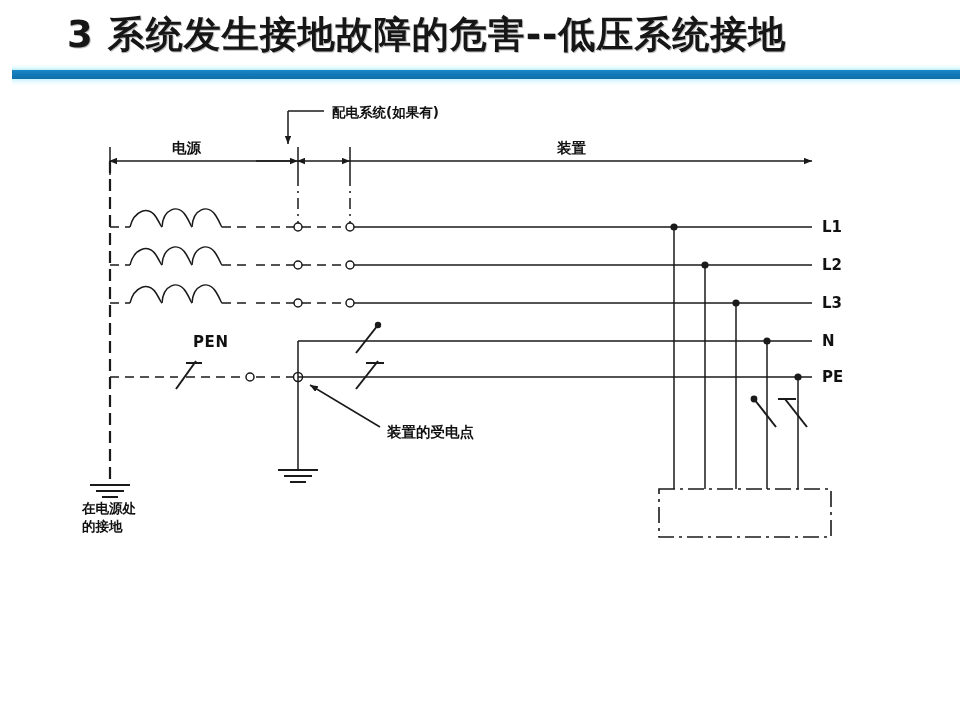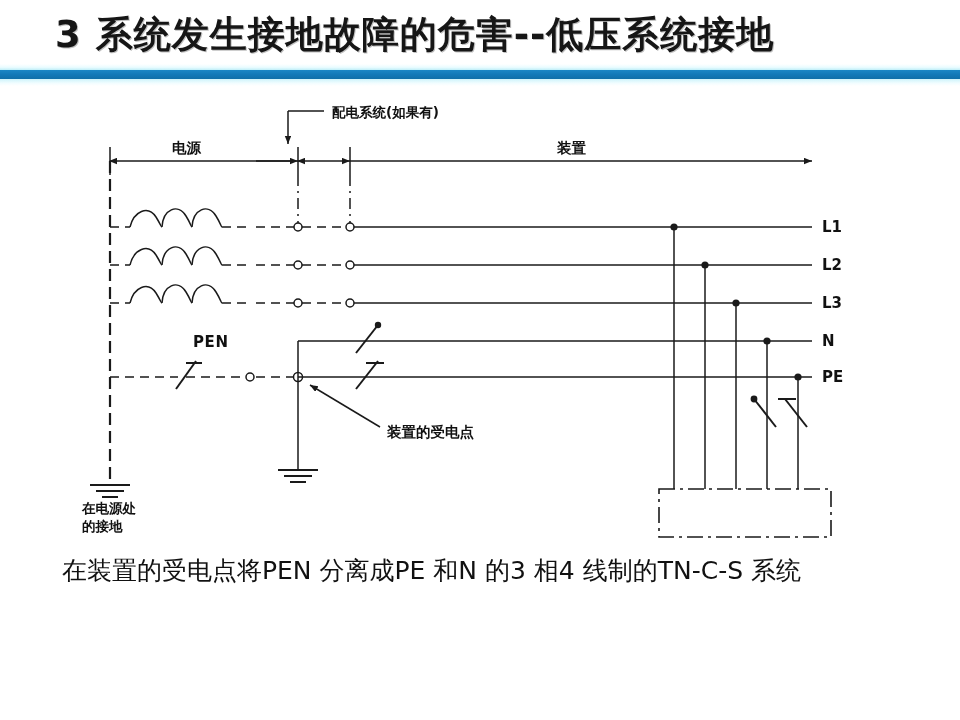--- a/index.html
+++ b/index.html
@@ -6,21 +6,21 @@
   body{
     width:960px;height:720px;
     background:#ffffff;
     font-family:"Liberation Sans","DejaVu Sans",sans-serif;
     overflow:hidden;
     position:relative;
   }
   .slide{position:absolute;inset:0;background:#fff;}
 
   
-  .header{position:absolute;left:0;top:0;width:792px;height:88px;}
+  .header{position:absolute;left:12px;top:0;width:792px;height:88px;}
   .title{
     position:absolute;left:55px;top:8px;width:880px;height:54px;
     font-size:37px;line-height:54px;font-weight:bold;color:#161616;
     white-space:nowrap;letter-spacing:1px;
     text-shadow:1px 1px 0 rgba(140,140,140,.55);
     font-family:"DejaVu Sans","Liberation Sans",sans-serif;
   }
   .rule-glow-top{position:absolute;left:0;top:64px;width:960px;height:6px;
     background:linear-gradient(to bottom,#ffffff 0%,#eafcff 55%,#bfeef8 100%);}
   .rule-main{position:absolute;left:0;top:70px;width:960px;height:9px;
@@ -213,21 +213,20 @@
 
         <text x="762" y="143" font-size="15" font-weight="bold">L1</text>
         <text x="762" y="181" font-size="15" font-weight="bold">L2</text>
         <text x="762" y="219" font-size="15" font-weight="bold">L3</text>
         <text x="762" y="257" font-size="15" font-weight="bold">N</text>
         <text x="762" y="293" font-size="15" font-weight="bold">PE</text>
       </g>
     </svg>
   </div>
 
-  <div class="caption">在装置的受电点将PEN 分离成PE 和N 的3 相4 线制的TN-C-S 系统</div>
 
   <div class="footer">
 
     
 
     
     
 
     
     

